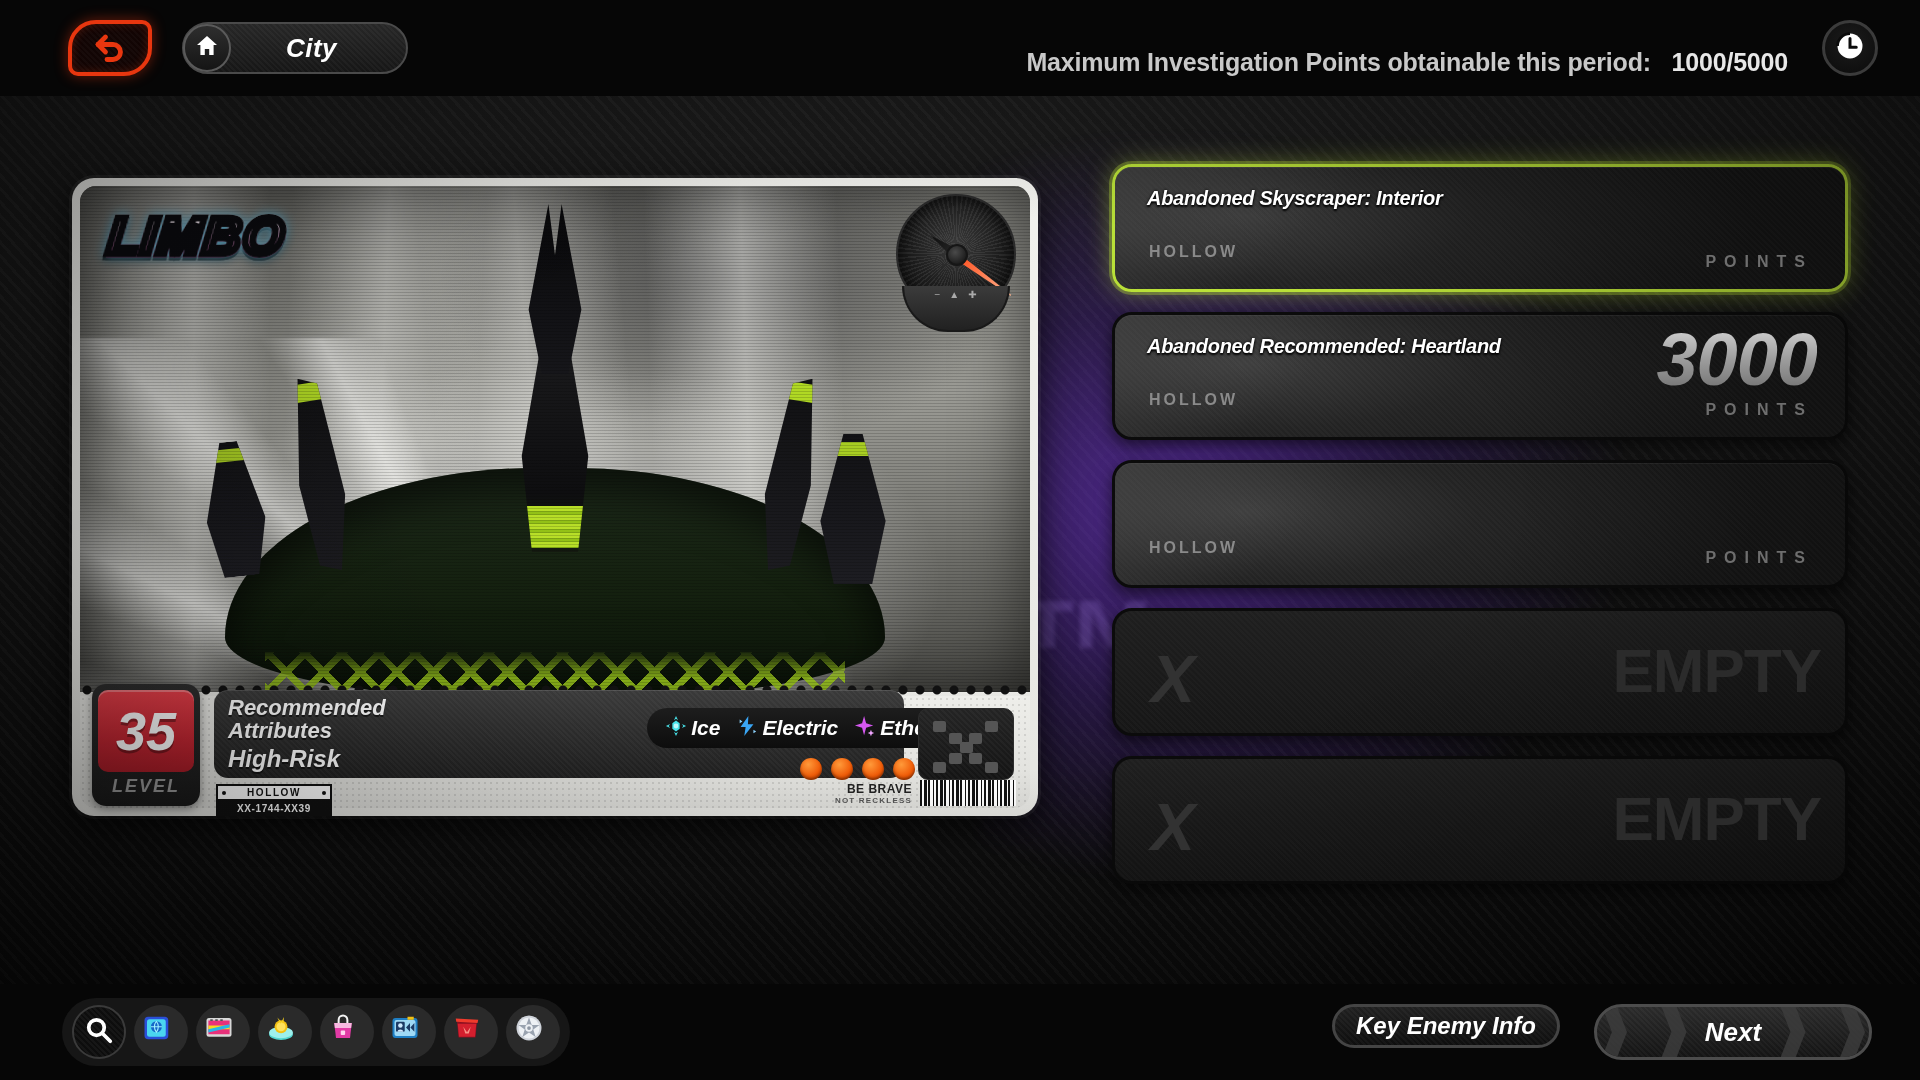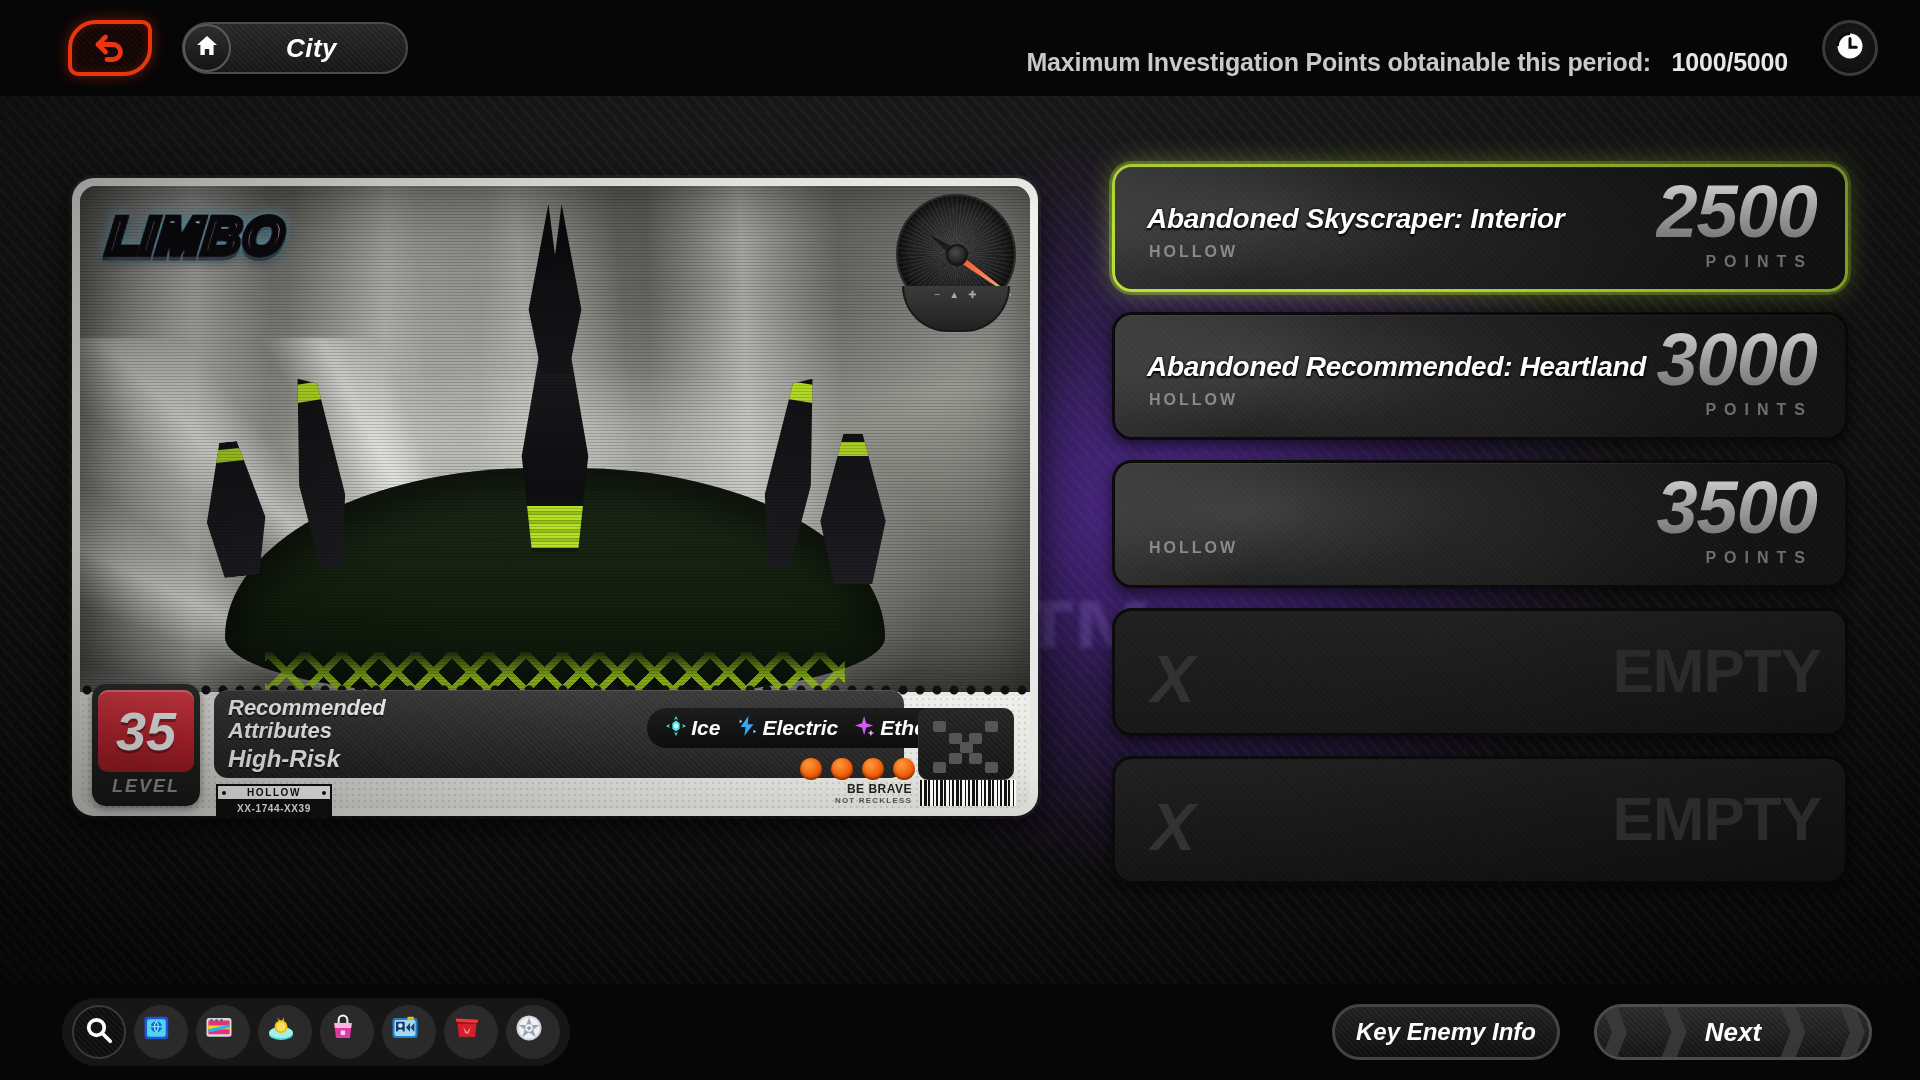--- a/index.html
+++ b/index.html
@@ -496,23 +496,23 @@
     border-radius: 40px;
     background: linear-gradient(150deg, rgba(90,90,90,.55), rgba(30,30,30,0) 62%);
     transform: rotate(-12deg);
     pointer-events:none;
   }
   .mission.selected {
     border-color: #b9e038;
     box-shadow: 0 0 0 3px rgba(185,224,56,.35), 0 0 26px rgba(185,224,56,.45), inset 0 1px 0 rgba(255,255,255,.08);
   }
   .mission .m-name {
-    position: absolute; left: 32px; top: 36px;
+    position: absolute; left: 32px; top: 20px;
     color: #fff;
-    font-size: 28px;
+    font-size: 20px;
     font-weight: bold;
     font-style: italic;
     letter-spacing: -.3px;
     text-shadow: 0 0 3px #000, 0 2px 2px rgba(0,0,0,.9);
     z-index: 3;
   }
   .mission .m-tag {
     position: absolute; left: 34px; top: 76px;
     color: #8a8a8a;
     font-size: 16px;
@@ -588,21 +588,21 @@
     background:
       repeating-linear-gradient(45deg, rgba(255,255,255,.04) 0 2px, rgba(0,0,0,0) 2px 4px),
       #0d0d0d;
     border: 2px solid #3a3a3a;
   }
   .tool svg { width: 30px; height: 30px; }
   .tool .chip { width: 38px; height: 38px; border-radius: 7px; }
 
   .btn-key {
     position: absolute; right: 360px; top: 20px;
-    width: 228px; height: 56px;
+    width: 228px; height: 44px;
     border-radius: 28px;
     background:
       repeating-linear-gradient(45deg, rgba(255,255,255,.03) 0 2px, rgba(0,0,0,0) 2px 4px),
       linear-gradient(180deg,#202020,#0e0e0e);
     border: 3px solid #444;
     color: #fff;
     font-size: 24px; font-weight: bold; font-style: italic;
     display: flex; align-items: center; justify-content: center;
   }
   .btn-next {
@@ -795,34 +795,32 @@
         </div>
         <div class="barcode"></div>
       </div>
     </div>
 
     <div class="missions">
 
       <div class="mission selected">
         <div class="m-name">Abandoned Skyscraper: Interior</div>
         <div class="m-tag">HOLLOW</div>
-        <div class="m-points">2500</div>
         <div class="m-points-label">POINTS</div>
       </div>
 
       <div class="mission">
         <div class="m-name">Abandoned Recommended: Heartland</div>
         <div class="m-tag">HOLLOW</div>
         <div class="m-points">3000</div>
         <div class="m-points-label">POINTS</div>
       </div>
 
       <div class="mission">
         <div class="m-tag">HOLLOW</div>
-        <div class="m-points">3500</div>
         <div class="m-points-label">POINTS</div>
       </div>
 
       <div class="mission empty">
         <div class="m-x">X</div>
         <div class="m-empty">EMPTY</div>
       </div>
 
       <div class="mission empty">
         <div class="m-x">X</div>

